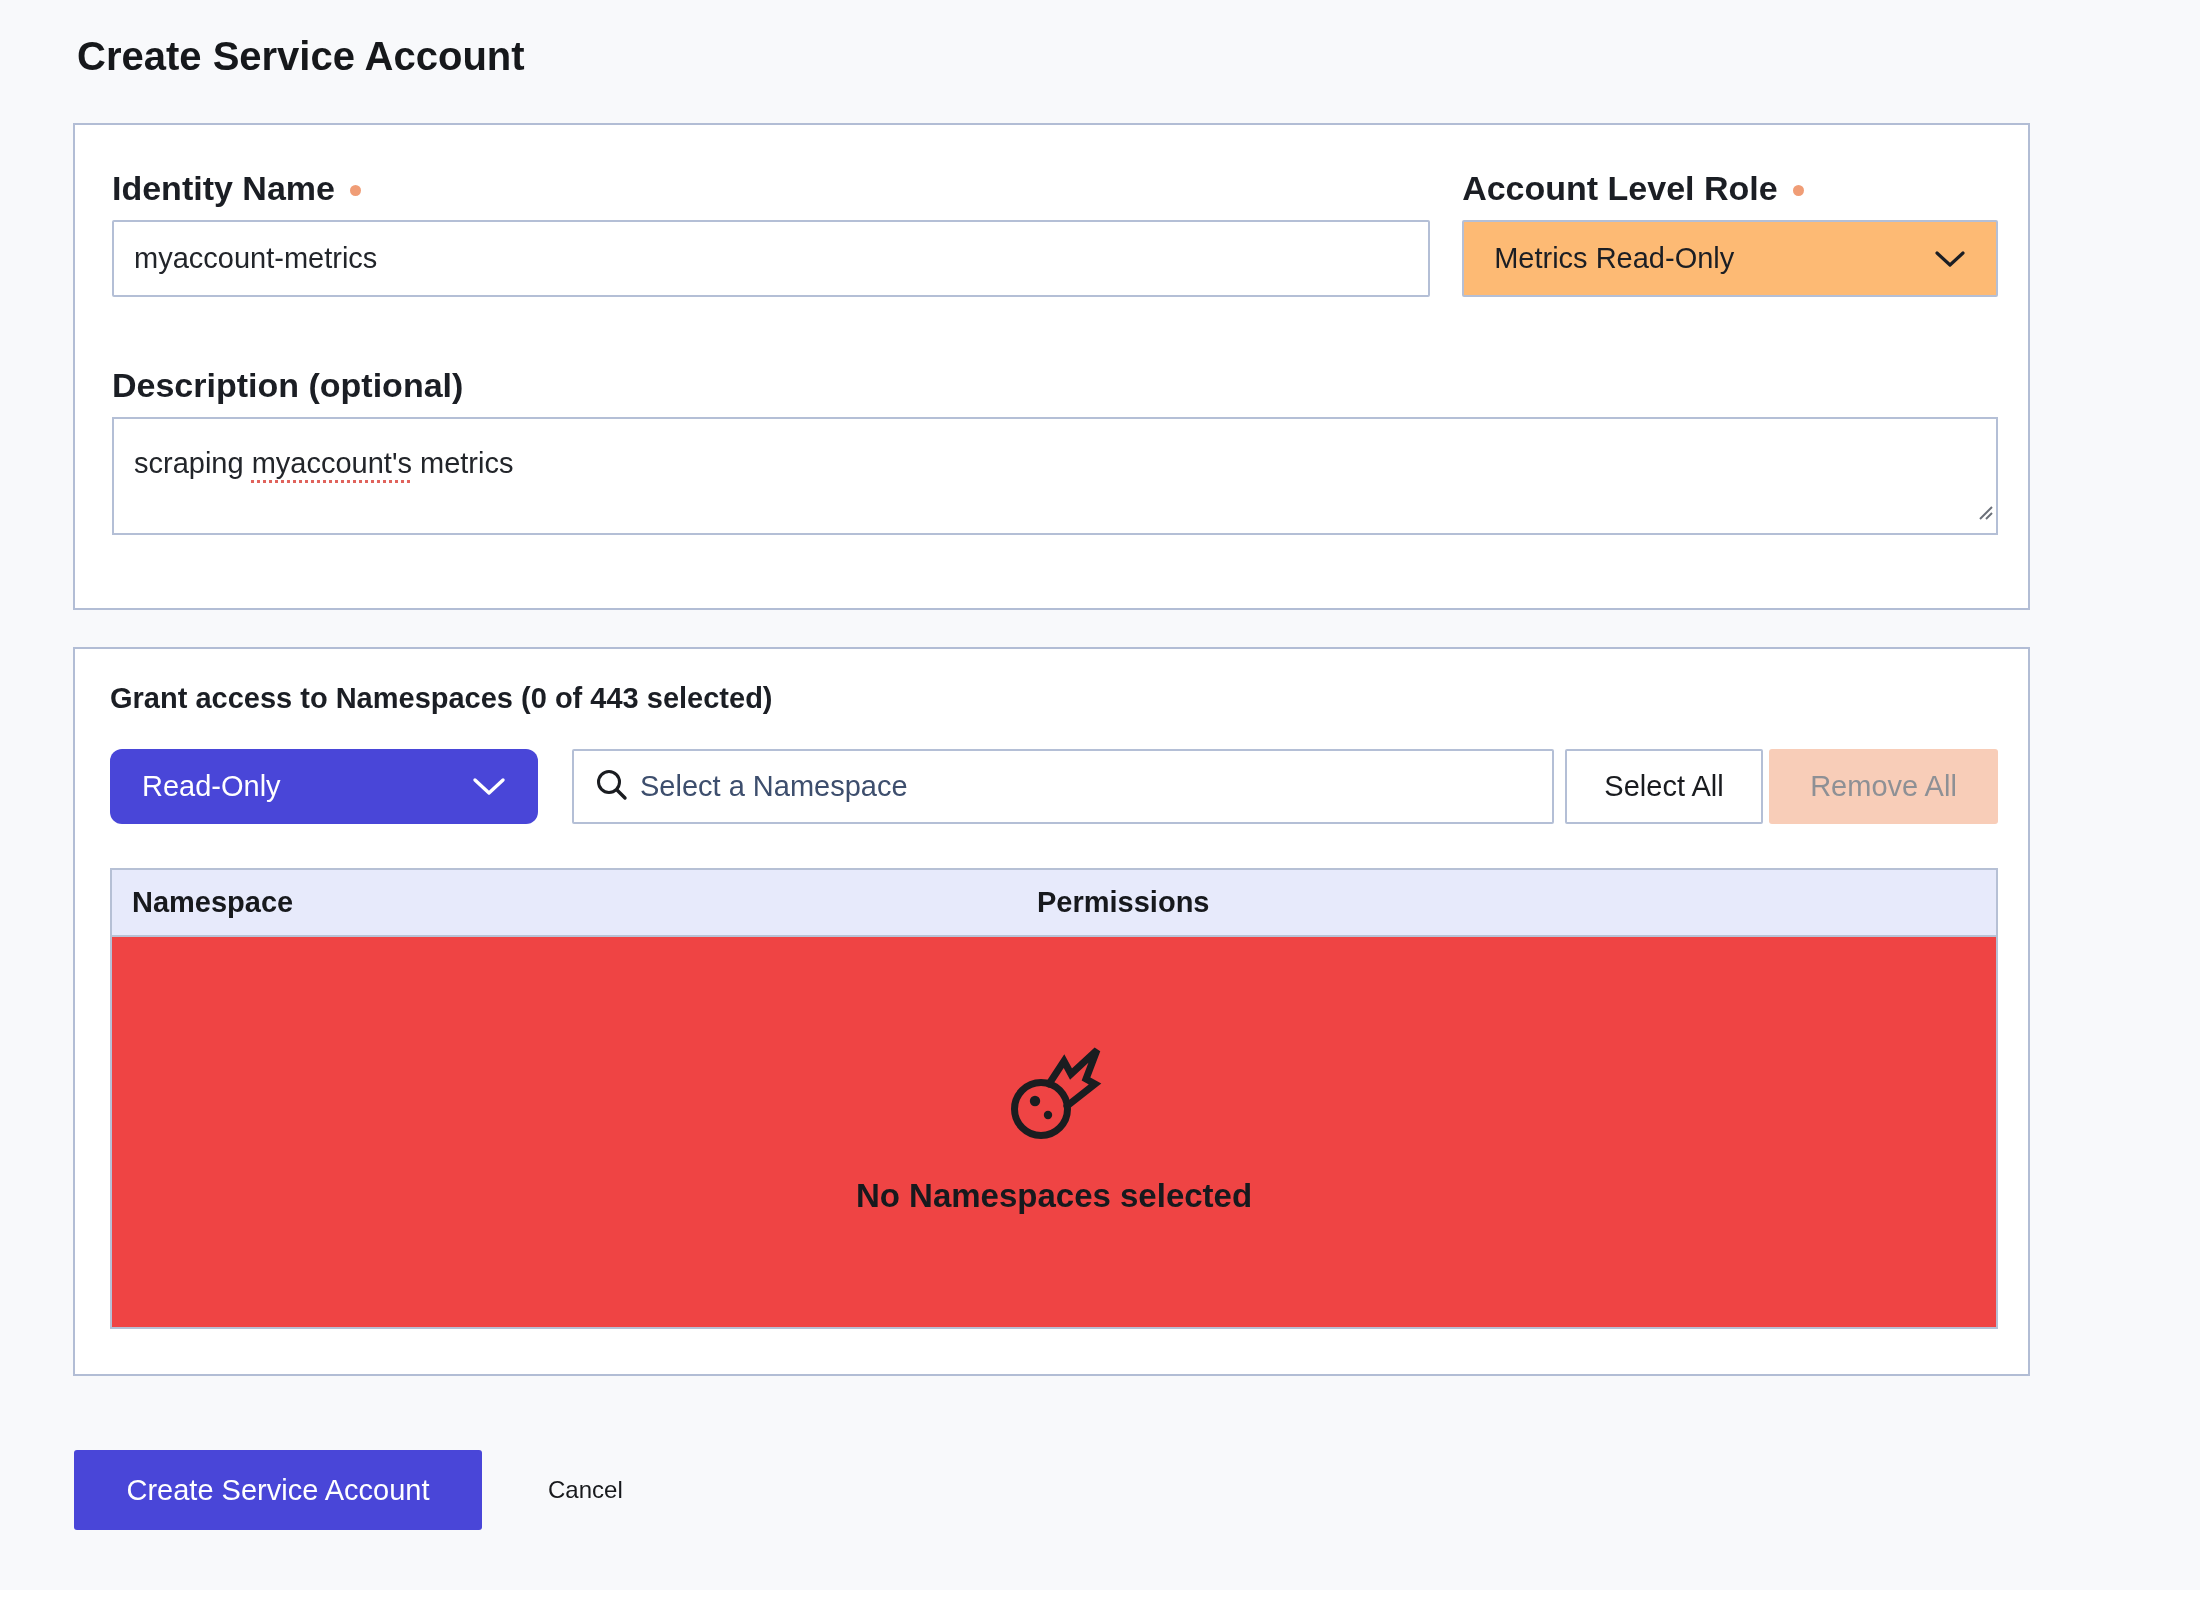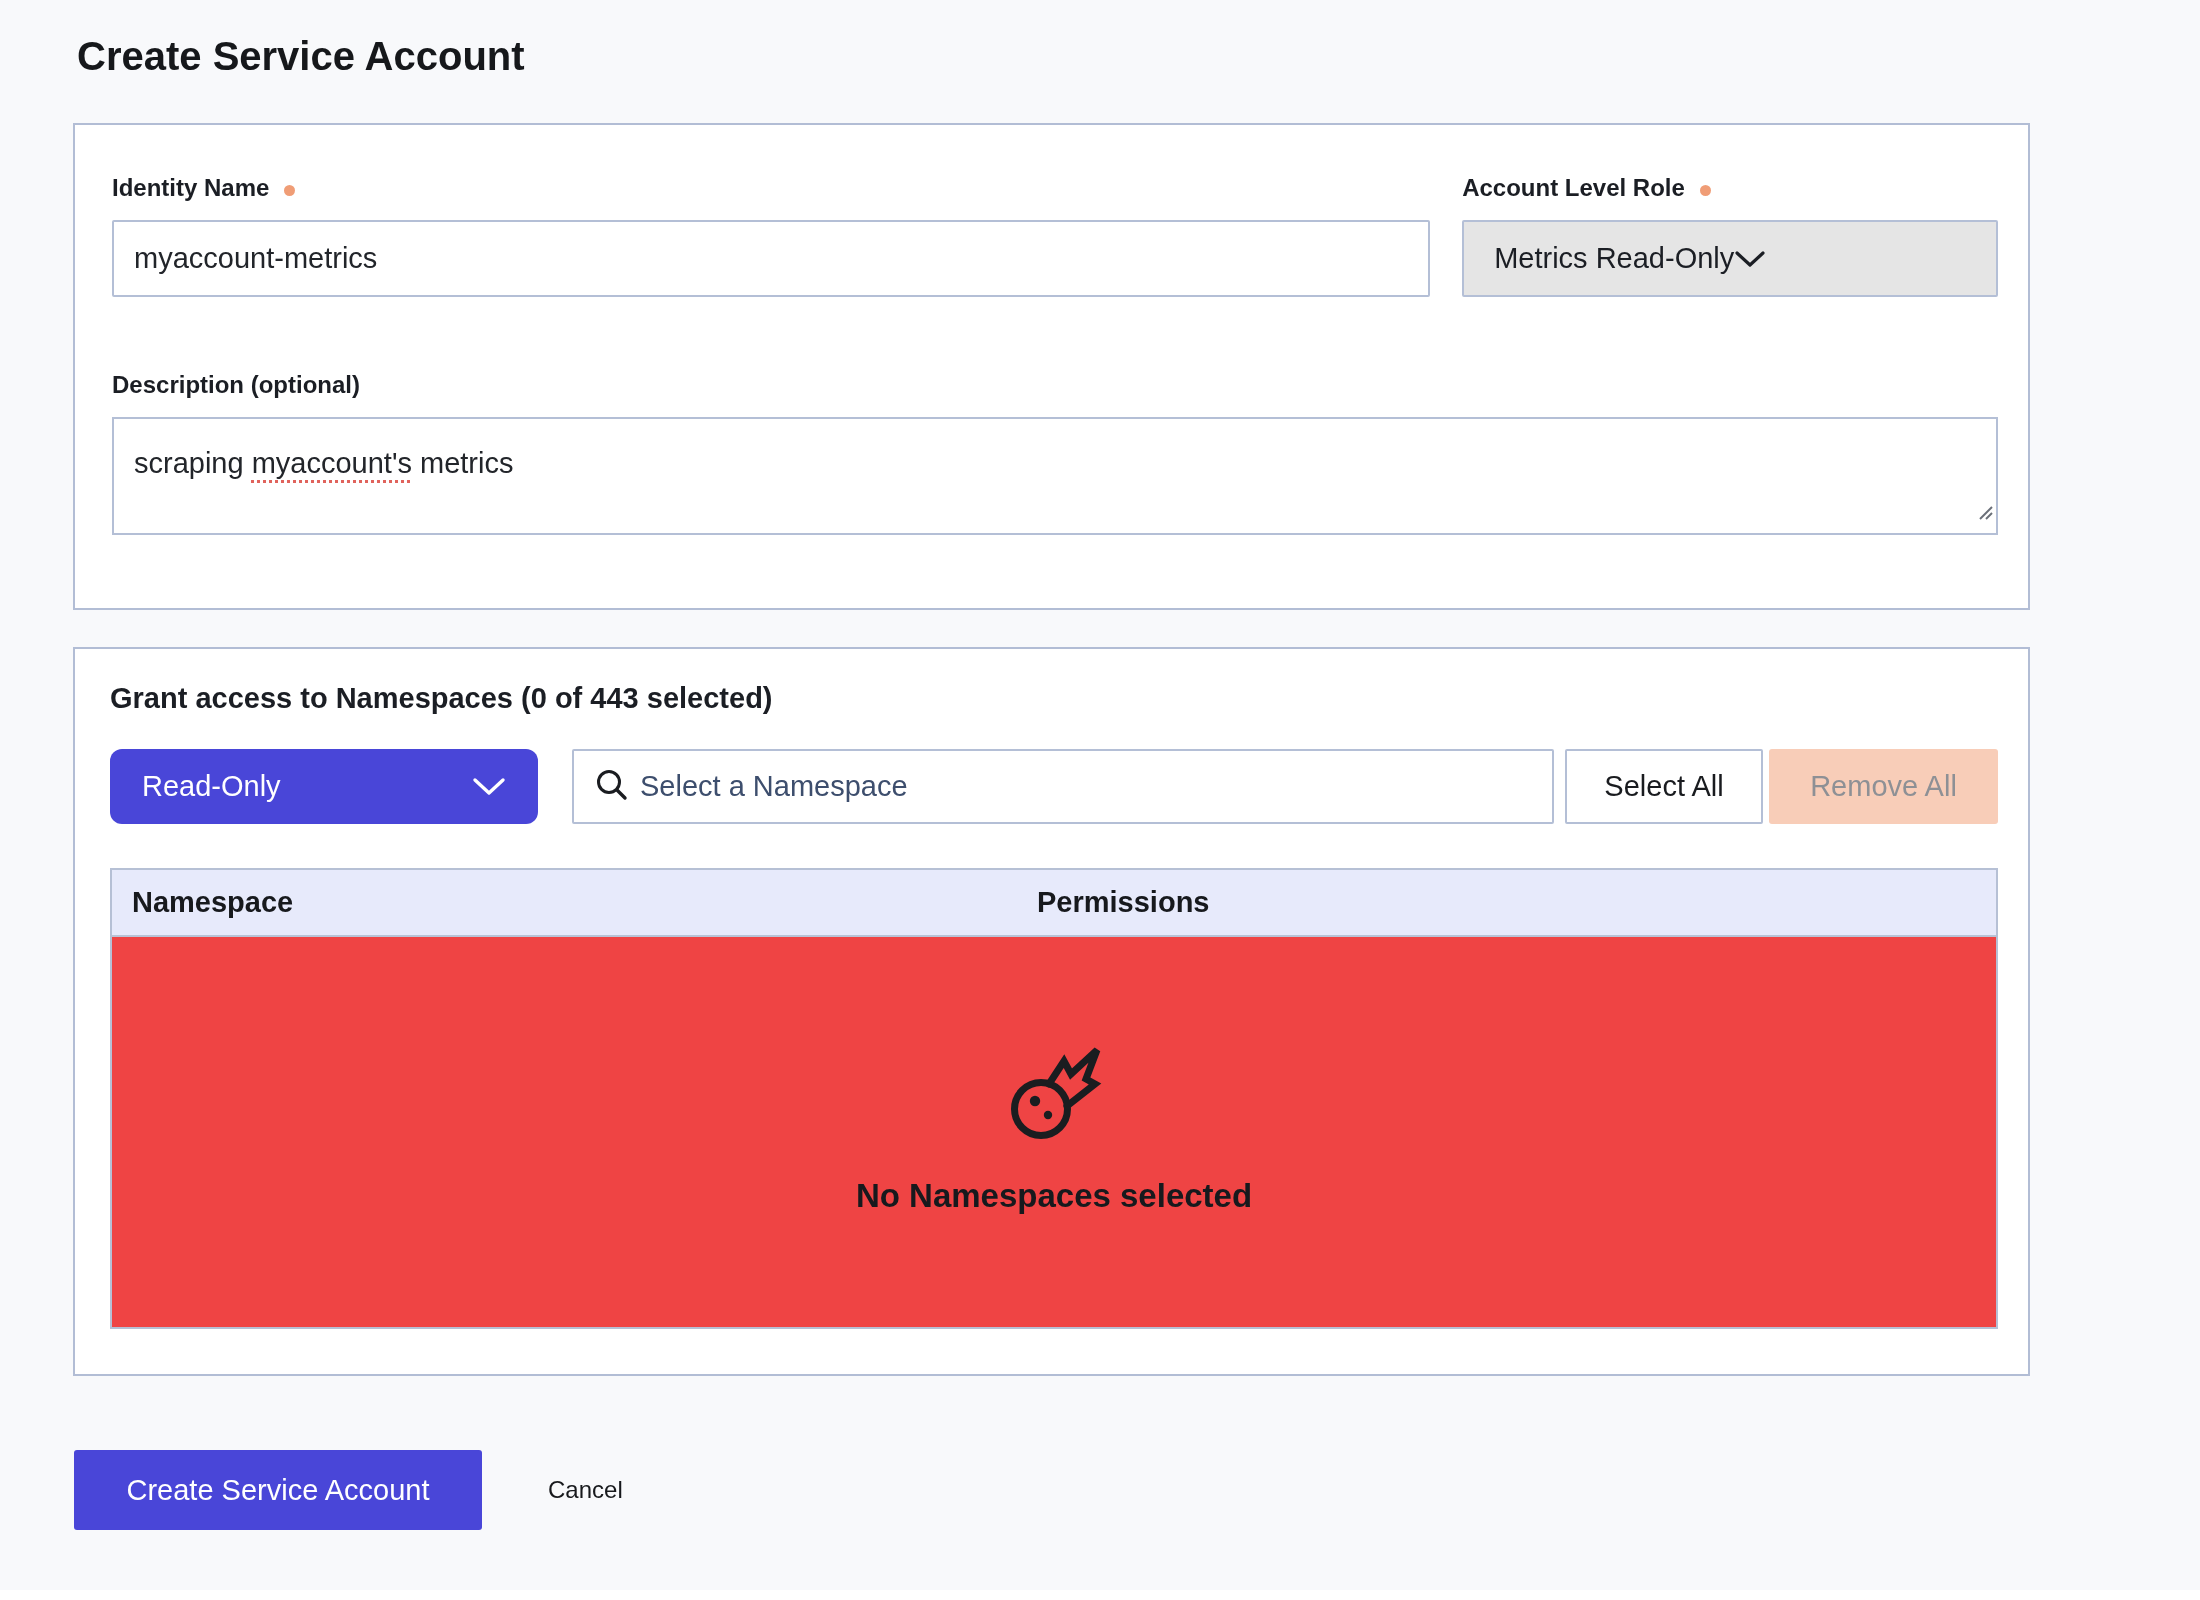--- a/index.html
+++ b/index.html
@@ -24,38 +24,38 @@
     background: #ffffff;
     border: 2px solid #b2bdd5;
   }
   .card-form { margin-top: 41px; padding: 45px 30px 73px 37px; }
 
   .form-row { display: flex; }
   .field-name { width: 1321px; }
   .field-role { width: 537px; margin-left: 32px; }
 
   .label-row { display: flex; align-items: center; height: 36px; margin-bottom: 14px; }
-  .label { font-size: 24px; font-weight: 700; color: #1b1e24; }
+  .label { font-size: 34px; font-weight: 700; color: #1b1e24; }
   .req-dot {
     width: 11px; height: 11px; border-radius: 50%;
     background: #f09d76; margin-left: 15px; margin-top: 4px;
   }
 
   .text-input {
     width: 100%; height: 77px;
     border: 2px solid #b4bfd6; border-radius: 2px;
     background: #fff; color: #22252a;
     font-family: "Liberation Sans", sans-serif; font-size: 29px;
     padding: 0 20px; outline: none;
   }
 
   .select {
     height: 77px; border: 2px solid #b4bfd6; border-radius: 2px;
-    background: #e5e5e5; cursor: pointer;
-    display: flex; align-items: center; 
+    background: #fdba74; cursor: pointer;
+    display: flex; align-items: center; justify-content: space-between;
     padding: 0 30px; font-size: 29px; color: #1b1e24;
   }
 
   .field-desc { margin-top: 70px; }
   .textarea {
     position: relative; height: 118px;
     border: 2px solid #b4bfd6; background: #fff;
     font-size: 29px; color: #22252a;
     padding: 24px 20px; line-height: 40px;
     cursor: text;

